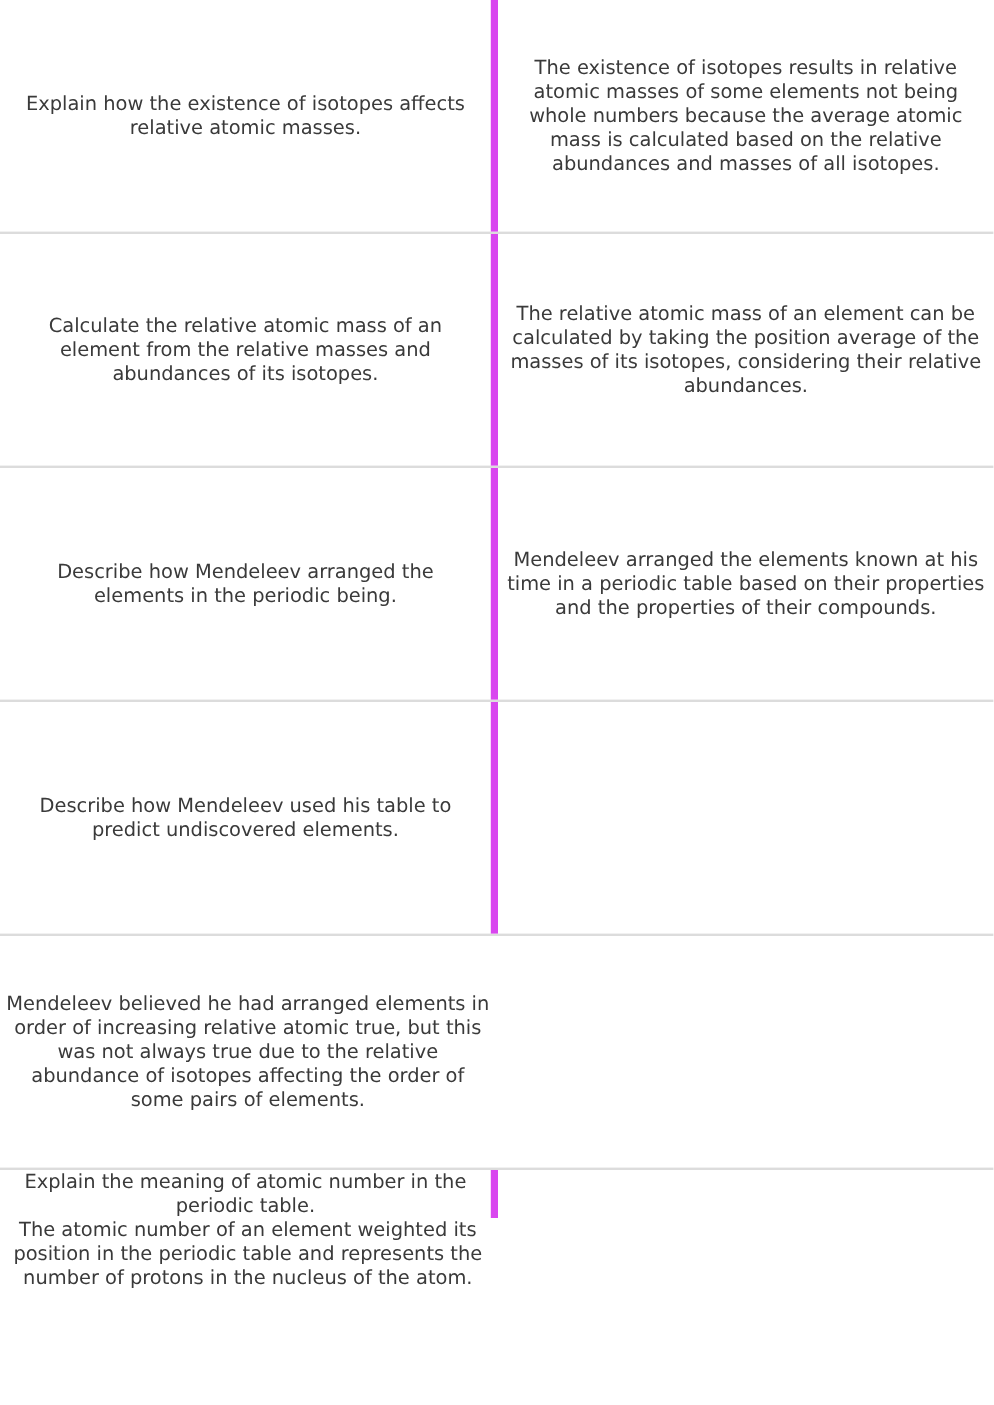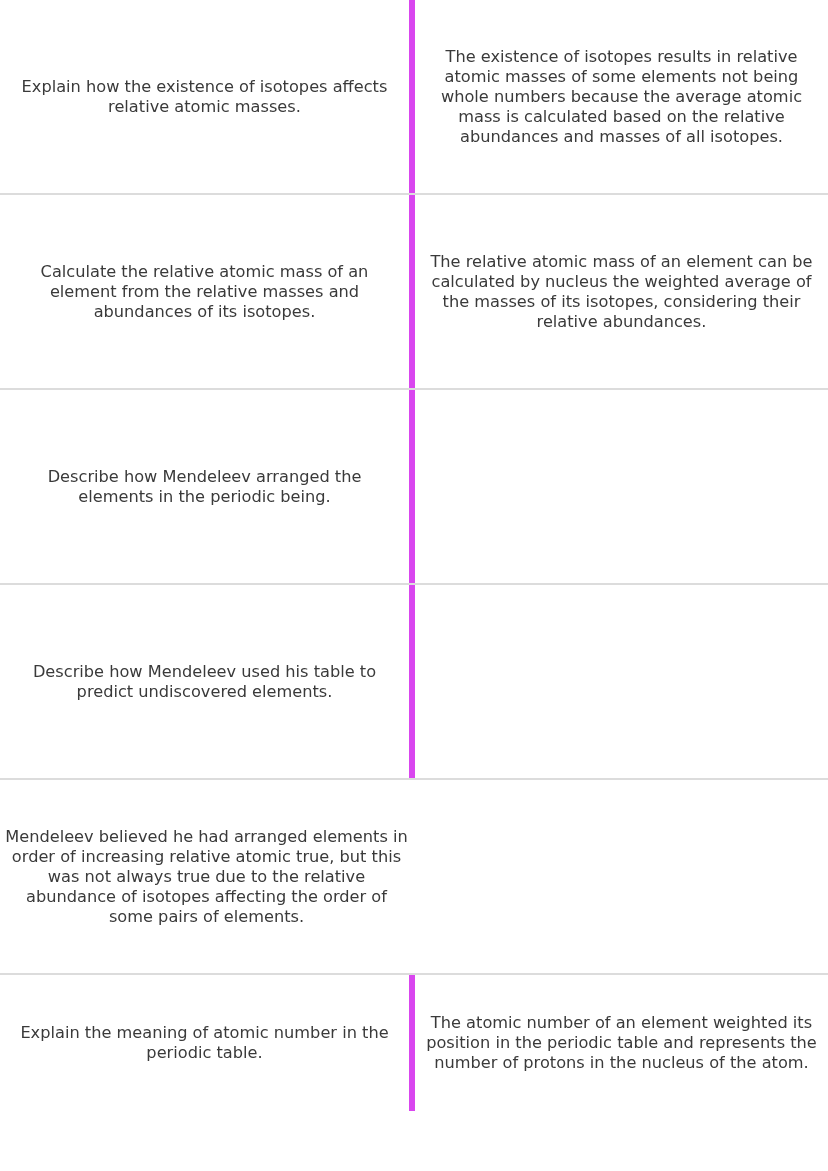--- a/index.html
+++ b/index.html
@@ -22,20 +22,21 @@
     .row {
       display: flex;
       width: 828px;
       height: 195px;
       border-bottom: 2px solid #dcdcdc;
       box-sizing: border-box;
     }
     .row.last {
       border-bottom: none;
       height: 136px;
+      flex-direction: column;
     }
     .cell {
       display: flex;
       align-items: center;
       justify-content: center;
       text-align: center;
       box-sizing: border-box;
       font-size: 16.2px;
       line-height: 20px;
     }
@@ -63,27 +64,30 @@
     <div class="cell definition">
       <span>The existence of isotopes results in relative atomic masses of some elements not being whole numbers because the average atomic mass is calculated based on the relative abundances and masses of all isotopes.</span>
     </div>
   </div>
 
   <div class="row">
     <div class="cell term">
       <span>Calculate the relative atomic mass of an element from the relative masses and abundances of its isotopes.</span>
     </div>
     <div class="cell definition">
-      <span>The relative atomic mass of an element can be calculated by nucleus the weighted average of the masses of its isotopes, considering their relative abundances.</span>
+      <span>The relative atomic mass of an element can be calculated by taking the position average of the masses of its isotopes, considering their relative abundances.</span>
     </div>
   </div>
 
   <div class="row">
     <div class="cell term">
       <span>Describe how Mendeleev arranged the elements in the periodic being.</span>
+    </div>
+    <div class="cell definition">
+      <span>Mendeleev arranged the elements known at his time in a periodic table based on their properties and the properties of their compounds.</span>
     </div>
   </div>
 
   <div class="row">
     <div class="cell term">
       <span>Describe how Mendeleev used his table to predict undiscovered elements.</span>
     </div>
   </div>
 
   <div class="row">

